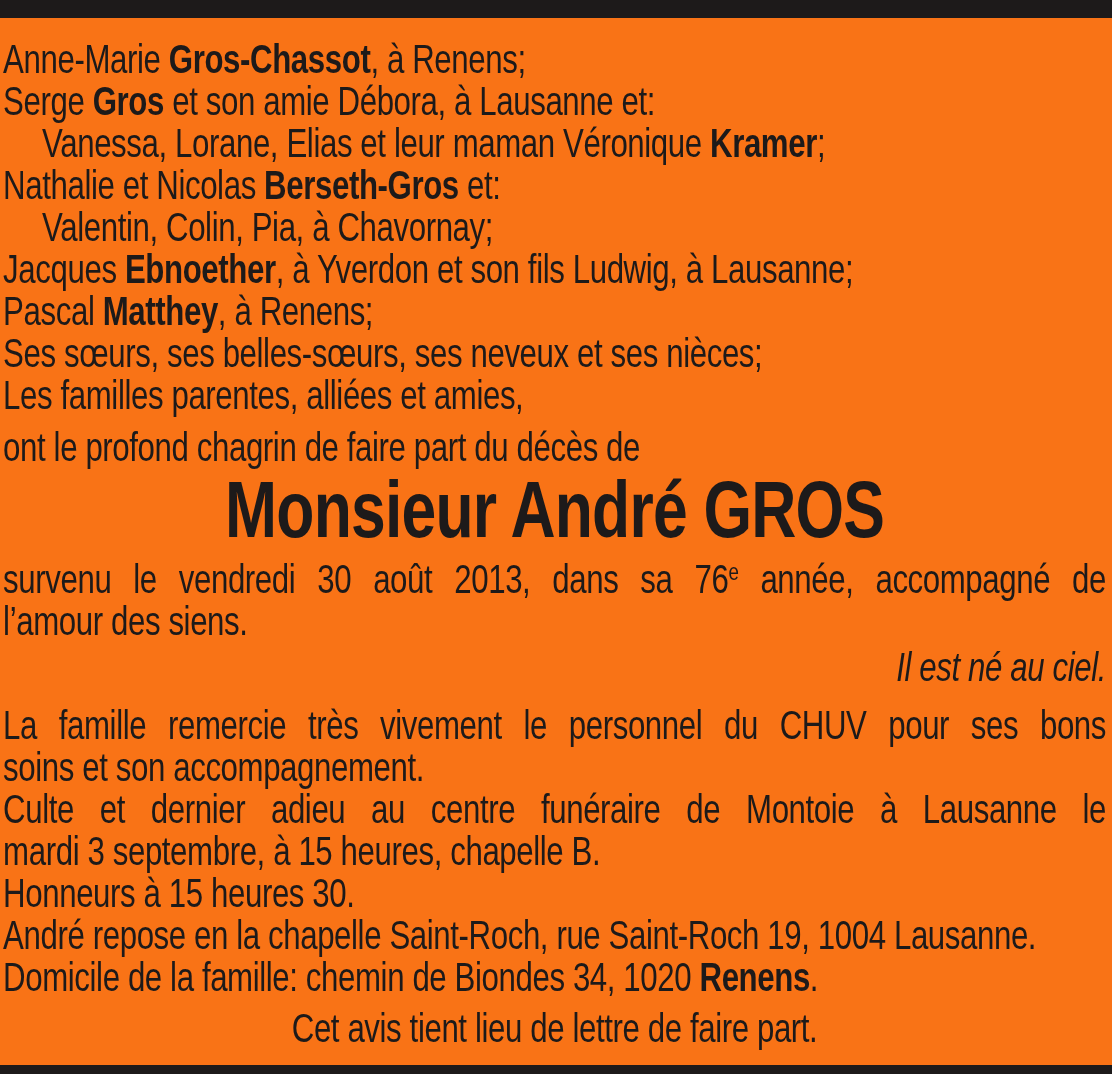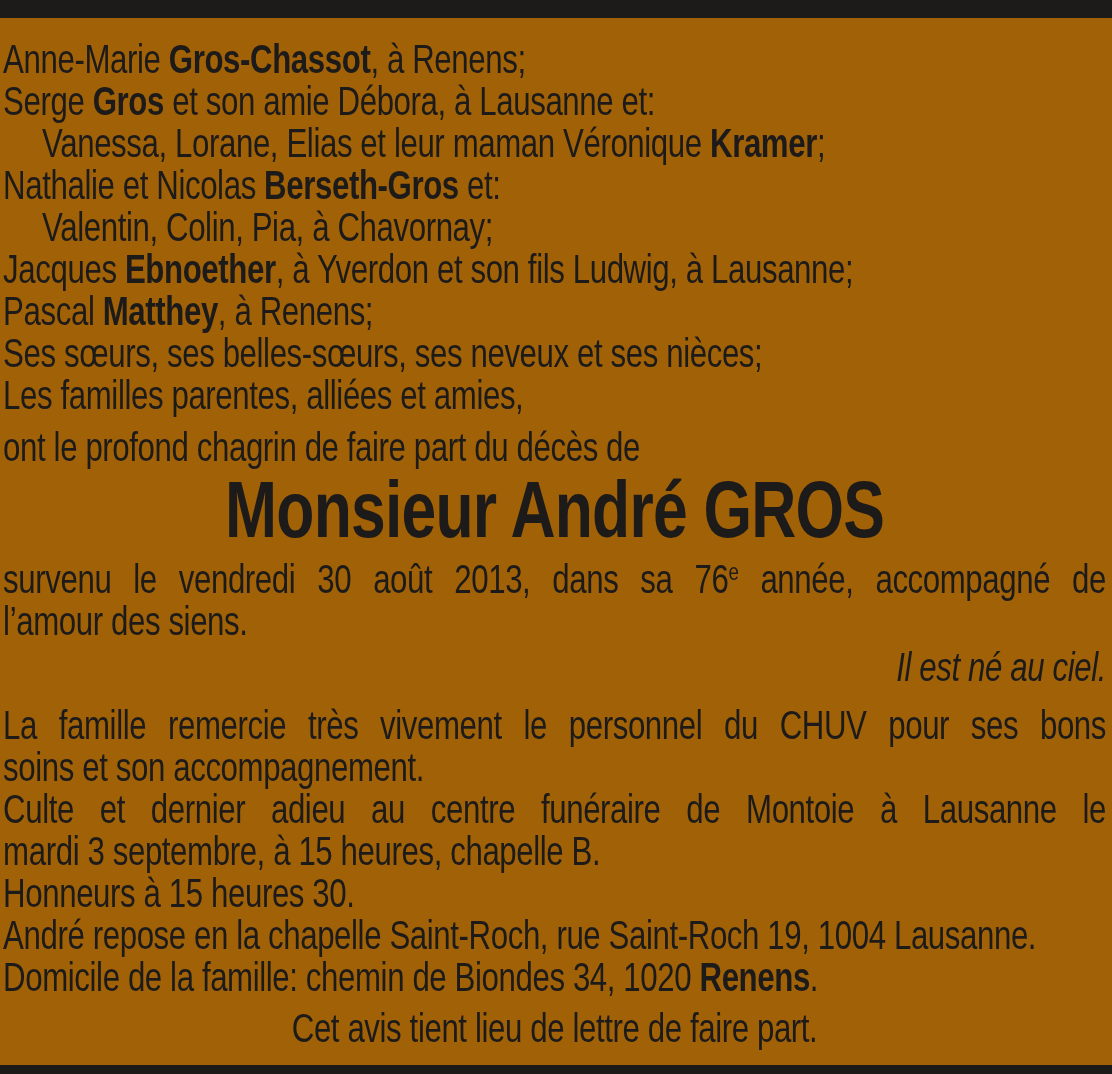--- a/index.html
+++ b/index.html
@@ -4,21 +4,21 @@
 <style>
   html, body {
     margin: 0;
     padding: 0;
     background: #ffffff;
   }
   .sheet {
     position: relative;
     width: 1112px;
     height: 1074px;
-    background: #a16207;
+    background: #f97316;
     overflow: hidden;
     font-family: "Liberation Sans", sans-serif;
     color: #1d1a1a;
   }
   .bar {
     position: absolute;
     left: 0;
     width: 1112px;
     background: #1d1a1a;
   }

